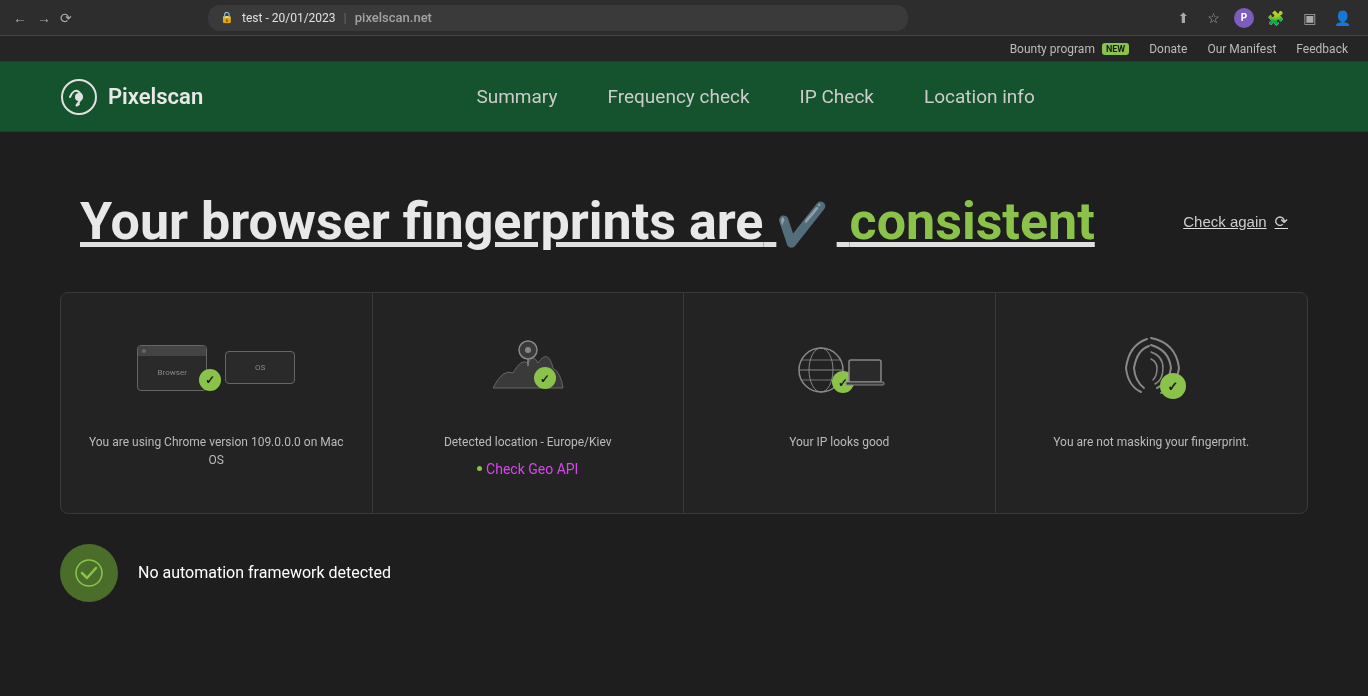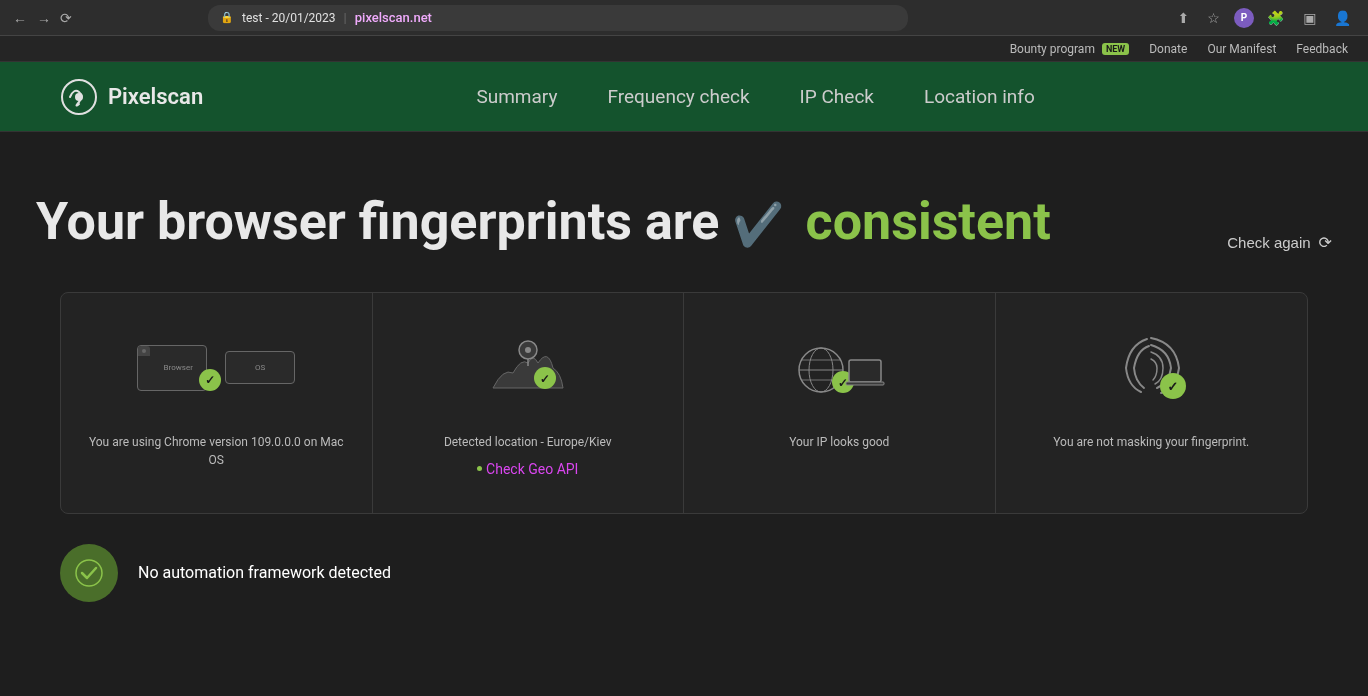--- a/index.html
+++ b/index.html
@@ -48,21 +48,21 @@
       padding: 0 12px;
       gap: 8px;
       color: #ccc;
       font-size: 13px;
       max-width: 700px;
       margin: 0 auto;
     }
     .lock-icon { color: #aaa; font-size: 11px; }
     .address-text { color: #e0e0e0; font-size: 12px; }
     .address-divider { color: #666; }
-    .address-domain { color: #f0abfc; font-weight: 500; }
+    .address-domain { color: #a3a3a3; font-weight: 500; }
     .browser-actions {
       display: flex;
       align-items: center;
       gap: 10px;
       margin-left: auto;
     }
     .browser-action-btn {
       background: none;
       border: none;
       color: #aaa;
@@ -136,24 +136,25 @@
       margin: 0 auto;
     }
     .main-nav a {
       color: #ccc;
       text-decoration: none;
       font-size: 19px;
     }
 
     
     .hero {
-      padding: 60px 36px 40px;
-      display: flex;
-      align-items: flex-end;
+      padding: 60px 80px 40px;
+      display: flex;
+      align-items: center;
       justify-content: space-between;
+      text-decoration: underline;
     }
     .hero-title {
       font-size: 52px;
       font-weight: 700;
       color: #e8e8e8;
       line-height: 1.15;
     }
     .hero-title .consistent {
       color: #8bc34a;
     }
@@ -208,21 +209,21 @@
       align-items: center;
       justify-content: center;
       position: relative;
     }
     .browser-box {
       width: 70px; height: 46px;
       border: 1.5px solid #666;
       border-radius: 4px;
       background: #2a2a2a;
       display: flex;
-      flex-direction: row;
+      flex-direction: column;
     }
     .browser-box-bar {
       height: 10px;
       background: #444;
       border-radius: 3px 3px 0 0;
       display: flex;
       align-items: center;
       padding: 0 4px;
       gap: 3px;
     }

